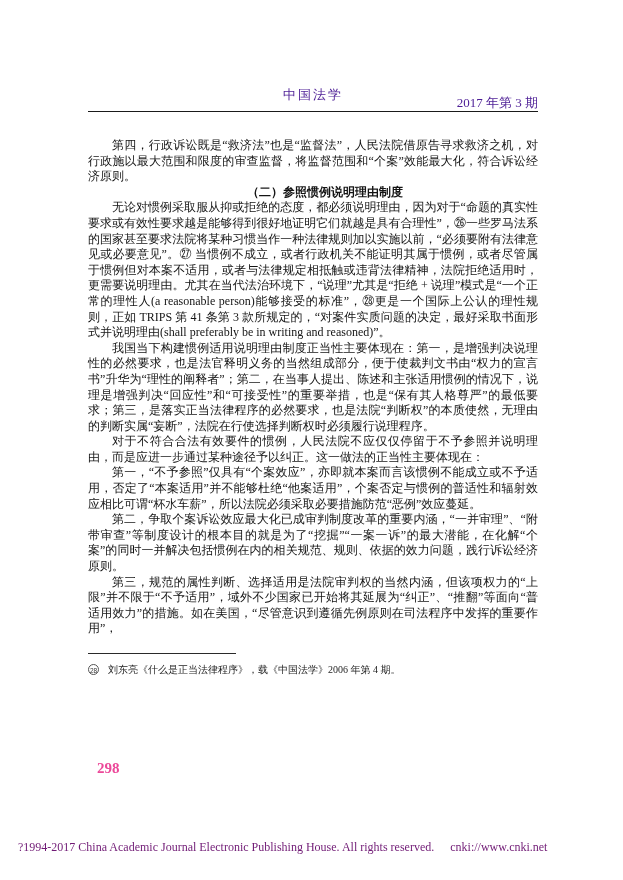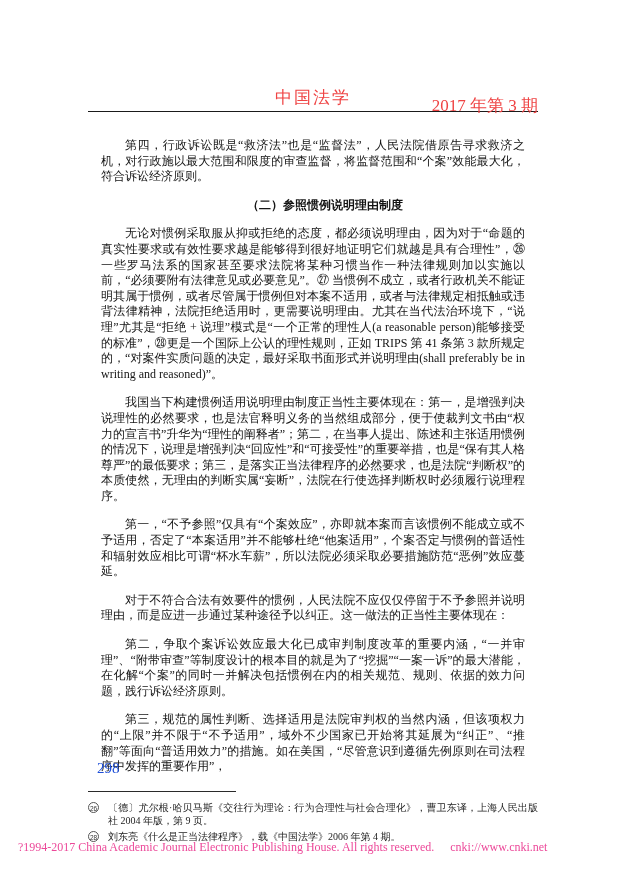--- a/index.html
+++ b/index.html
@@ -2,46 +2,46 @@
 <html><head>
 <meta charset="utf-8">
 <style>
   html,body { margin:0; padding:0; background:#ffffff; }
   .page {
     position:relative; width:623px; height:880px; background:#ffffff;
     font-family:"Liberation Serif","DejaVu Serif",serif; color:#1c1c1c;
     overflow:hidden;
   }
   .content { position:absolute; left:88px; top:86px; width:450px; }
-  .header-row { position:relative; height:18px; font-size:17px; color:#ef4444; }
+  .header-row { position:relative; height:18px; font-size:13px; color:#4c1d95; }
   .journal-title { position:absolute; left:0; right:0; text-align:center; letter-spacing:2px; }
   .issue-label { position:absolute; right:0; top:8px; }
   .header-rule { border:none; border-top:1.5px solid #1a1a1a; margin:7px 0 0 0; }
   .body-text { margin-top:26px; font-size:12px; line-height:15.6px; text-align:justify; color:#141414; }
-  .body-text p { margin:13px; text-indent:2em; }
+  .body-text p { margin:0; text-indent:2em; }
   .body-text p.heading {
     font-weight:bold;
     font-family:"Liberation Sans","DejaVu Sans",sans-serif;
     text-align:center;
   }
   .fn-sep { border:none; border-top:1px solid #2a2a2a; width:148px; margin:16px 0 0 0; }
   .footnotes { margin-top:9px; font-size:10px; line-height:13.5px; color:#1e1e1e; }
   .footnote { display:flex; gap:9px; margin-bottom:2px; }
   .fn-marker {
     flex:0 0 auto; width:11px; height:11px; margin-top:1px;
     border:1px solid #555; border-radius:50%;
     font-size:6.5px; line-height:11px; text-align:center;
     font-family:"Liberation Sans","DejaVu Sans",sans-serif; color:#333;
     box-sizing:border-box;
   }
   .fn-text { flex:1; text-align:justify; }
-  .page-number { position:absolute; left:97px; top:760px; font-size:15px; color:#1d4ed8; }
+  .page-number { position:absolute; left:97px; top:760px; font-size:15px; color:#ec4899;font-weight:bold; }
   .footer-bar {
     position:absolute; left:18px; top:840px; width:592px;
-    display:flex; gap:16px; font-size:12px; color:#ec4899;
+    display:flex; gap:16px; font-size:12px; color:#701a75;
     font-family:"Liberation Serif","DejaVu Serif",serif;
     white-space:nowrap;
   }
 </style>
 </head>
 <body>
 
 <div class="page">
   <div class="content">
 
@@ -49,33 +49,29 @@
       <span class="journal-title">中国法学</span>
       <span class="issue-label">2017 年第 3 期</span>
     </div>
     <hr class="header-rule">
 
     <div class="body-text">
       <p>第四，行政诉讼既是“救济法”也是“监督法”，人民法院借原告寻求救济之机，对行政施以最大范围和限度的审查监督，将监督范围和“个案”效能最大化，符合诉讼经济原则。</p>
       <p class="heading">（二）参照惯例说明理由制度</p>
       <p>无论对惯例采取服从抑或拒绝的态度，都必须说明理由，因为对于“命题的真实性要求或有效性要求越是能够得到很好地证明它们就越是具有合理性”，㉖一些罗马法系的国家甚至要求法院将某种习惯当作一种法律规则加以实施以前，“必须要附有法律意见或必要意见”。㉗ 当惯例不成立，或者行政机关不能证明其属于惯例，或者尽管属于惯例但对本案不适用，或者与法律规定相抵触或违背法律精神，法院拒绝适用时，更需要说明理由。尤其在当代法治环境下，“说理”尤其是“拒绝 + 说理”模式是“一个正常的理性人(a reasonable person)能够接受的标准”，㉘更是一个国际上公认的理性规则，正如 TRIPS 第 41 条第 3 款所规定的，“对案件实质问题的决定，最好采取书面形式并说明理由(shall preferably be in writing and reasoned)”。</p>
       <p>我国当下构建惯例适用说明理由制度正当性主要体现在：第一，是增强判决说理性的必然要求，也是法官释明义务的当然组成部分，便于使裁判文书由“权力的宣言书”升华为“理性的阐释者”；第二，在当事人提出、陈述和主张适用惯例的情况下，说理是增强判决“回应性”和“可接受性”的重要举措，也是“保有其人格尊严”的最低要求；第三，是落实正当法律程序的必然要求，也是法院“判断权”的本质使然，无理由的判断实属“妄断”，法院在行使选择判断权时必须履行说理程序。</p>
+      <p>对于不符合合法有效要件的惯例，人民法院不应仅仅停留于不予参照并说明理由，而是应进一步通过某种途径予以纠正。这一做法的正当性主要体现在：</p>
       <p>第一，“不予参照”仅具有“个案效应”，亦即就本案而言该惯例不能成立或不予适用，否定了“本案适用”并不能够杜绝“他案适用”，个案否定与惯例的普适性和辐射效应相比可谓“杯水车薪”，所以法院必须采取必要措施防范“恶例”效应蔓延。</p>
-      <p>对于不符合合法有效要件的惯例，人民法院不应仅仅停留于不予参照并说明理由，而是应进一步通过某种途径予以纠正。这一做法的正当性主要体现在：</p>
       <p>第二，争取个案诉讼效应最大化已成审判制度改革的重要内涵，“一并审理”、“附带审查”等制度设计的根本目的就是为了“挖掘”“一案一诉”的最大潜能，在化解“个案”的同时一并解决包括惯例在内的相关规范、规则、依据的效力问题，践行诉讼经济原则。</p>
       <p>第三，规范的属性判断、选择适用是法院审判权的当然内涵，但该项权力的“上限”并不限于“不予适用”，域外不少国家已开始将其延展为“纠正”、“推翻”等面向“普适用效力”的措施。如在美国，“尽管意识到遵循先例原则在司法程序中发挥的重要作用”，</p>
     </div>
 
     <hr class="fn-sep">
 
     <div class="footnotes">
-      <div class="footnote">
-        <span class="fn-marker">26</span>
-        <span class="fn-text">〔德〕尤尔根·哈贝马斯《交往行为理论：行为合理性与社会合理化》，曹卫东译，上海人民出版社 2004 年版，第 9 页。</span>
-      </div>
       <div class="footnote">
         <span class="fn-marker">28</span>
         <span class="fn-text">刘东亮《什么是正当法律程序》，载《中国法学》2006 年第 4 期。</span>
       </div>
     </div>
 
   </div>
 
   <div class="page-number">298</div>
 

